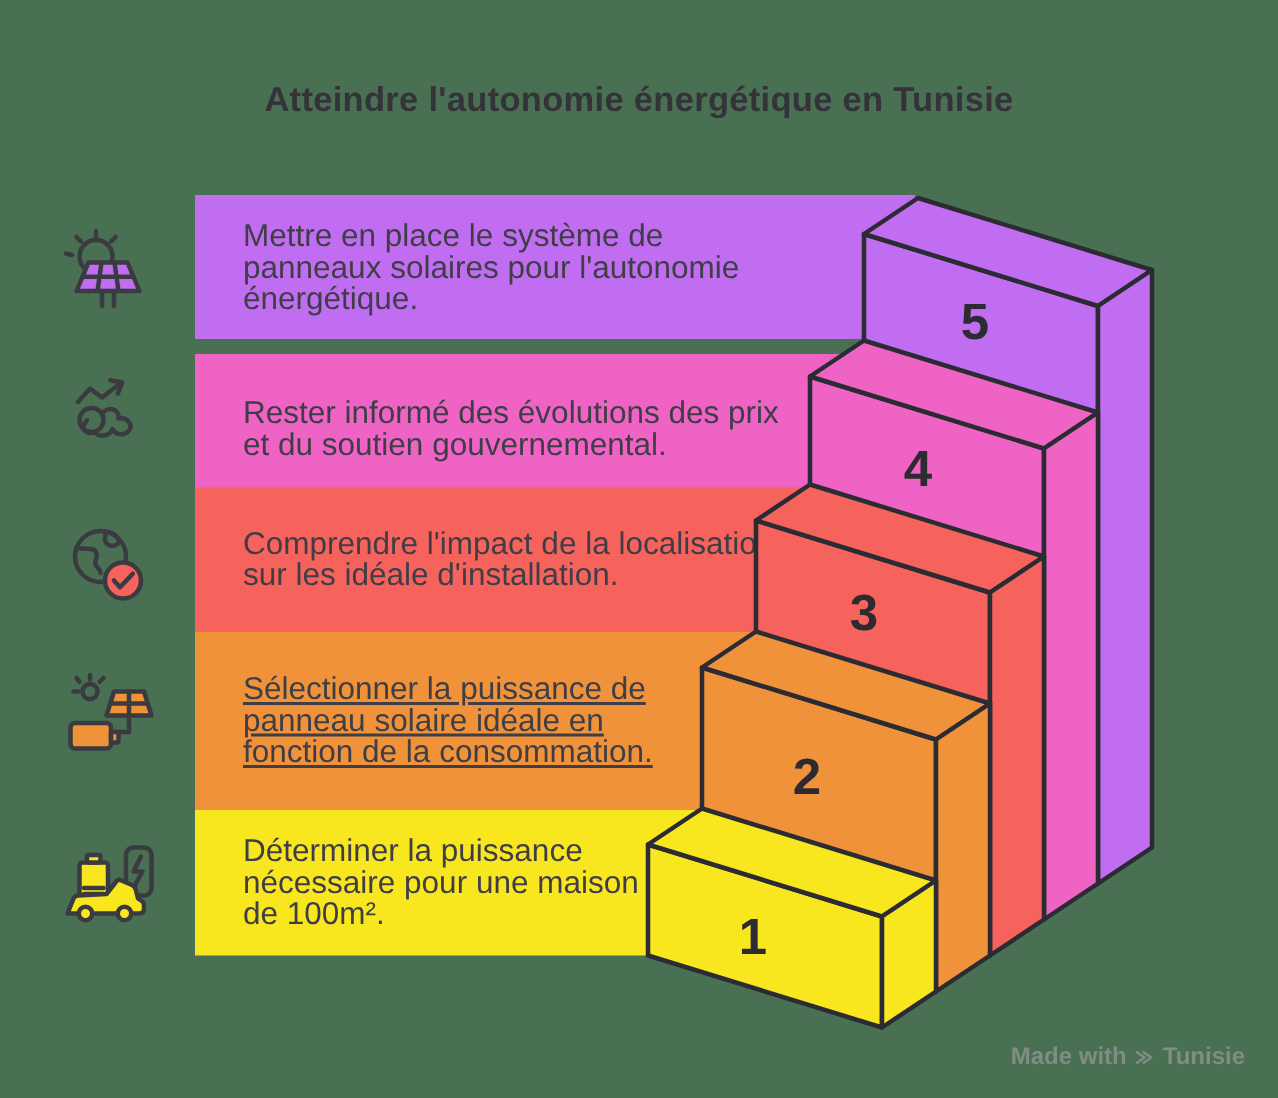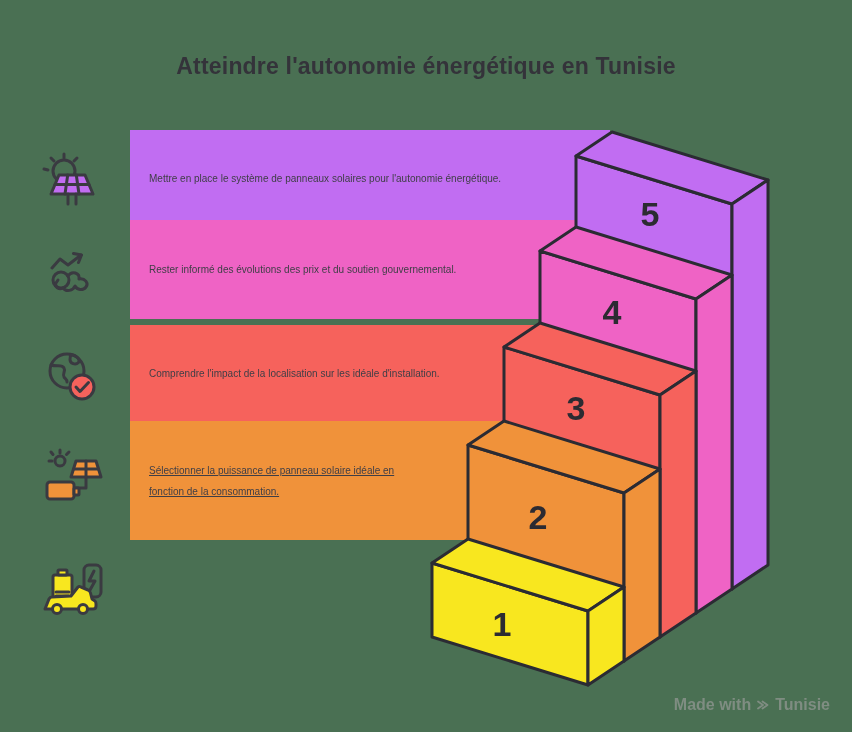--- a/index.html
+++ b/index.html
@@ -6,23 +6,23 @@
   .canvas{
     position:relative;width:852px;height:732px;overflow:hidden;
     background:#4a7053;
     font-family:"Liberation Sans",sans-serif;
   }
   .title{
     position:absolute;top:53px;left:0;width:852px;text-align:center;
     font-size:23px;font-weight:bold;color:#34333a;letter-spacing:.2px;margin:0;
   }
   .band{position:absolute;left:130px;display:flex;align-items:center;}
-  .band p{margin:1px;padding-left:18px;font-size:10px;line-height:21px;color:#3f3e46;}
+  .band p{margin:14px;padding-left:18px;font-size:21px;line-height:21px;color:#3f3e46;}
   .band-0{top:130px;height:96px;width:480px;}
-  .band-1{top:220px;height:99px;width:448px;}
+  .band-1{top:236px;height:99px;width:448px;}
   .band-2{top:325px;height:96px;width:414px;}
   .band-3{top:421px;height:119px;width:377px;}
   .band-4{top:540px;height:97px;width:340px;}
   .band-0 p,.band-1 p,.band-2 p{max-width:372px;}
   .band-3 p{max-width:280px;text-decoration:underline;}
   .band-4 p{max-width:272px;}
   .icon{position:absolute;left:40px;width:64px;height:64px;}
   .icon svg{width:100%;height:100%;}
   .icon svg *{fill:none;stroke:#3a3a41;stroke-width:3;stroke-linecap:round;stroke-linejoin:round;}
   .icon-0{top:151px;} .icon-1{top:247px;} .icon-2{top:345px;} .icon-3{top:446px;} .icon-4{top:556px;}
@@ -47,20 +47,23 @@
     <p>Mettre en place le système de panneaux solaires pour l'autonomie énergétique.</p>
   </div>
   <div class="band band-1" style="background: rgb(239, 99, 197);">
     <p>Rester informé des évolutions des prix et du soutien gouvernemental.</p>
   </div>
   <div class="band band-2" style="background: rgb(246, 98, 92);">
     <p>Comprendre l'impact de la localisation sur les idéale d'installation.</p>
   </div>
   <div class="band band-3" style="background: rgb(240, 146, 58);">
     <p>Sélectionner la puissance de panneau solaire idéale en fonction de la consommation.</p>
+  </div>
+  <div class="band band-4" style="background: rgb(248, 231, 31);">
+    <p>Déterminer la puissance nécessaire pour une maison de 100m².</p>
   </div>
 
   <div class="icon icon-0">
     <svg viewBox="0 0 64 64">
       <circle cx="24" cy="20" r="11"></circle>
       <line x1="24" y1="3" x2="24" y2="7"></line>
       <line x1="11" y1="7" x2="14" y2="10"></line>
       <line x1="37" y1="7" x2="34" y2="10"></line>
       <line x1="4" y1="18" x2="8" y2="19"></line>
       <polygon points="19,24 45,24 53,43 11,43" style="fill: rgb(193, 109, 242);"></polygon>

